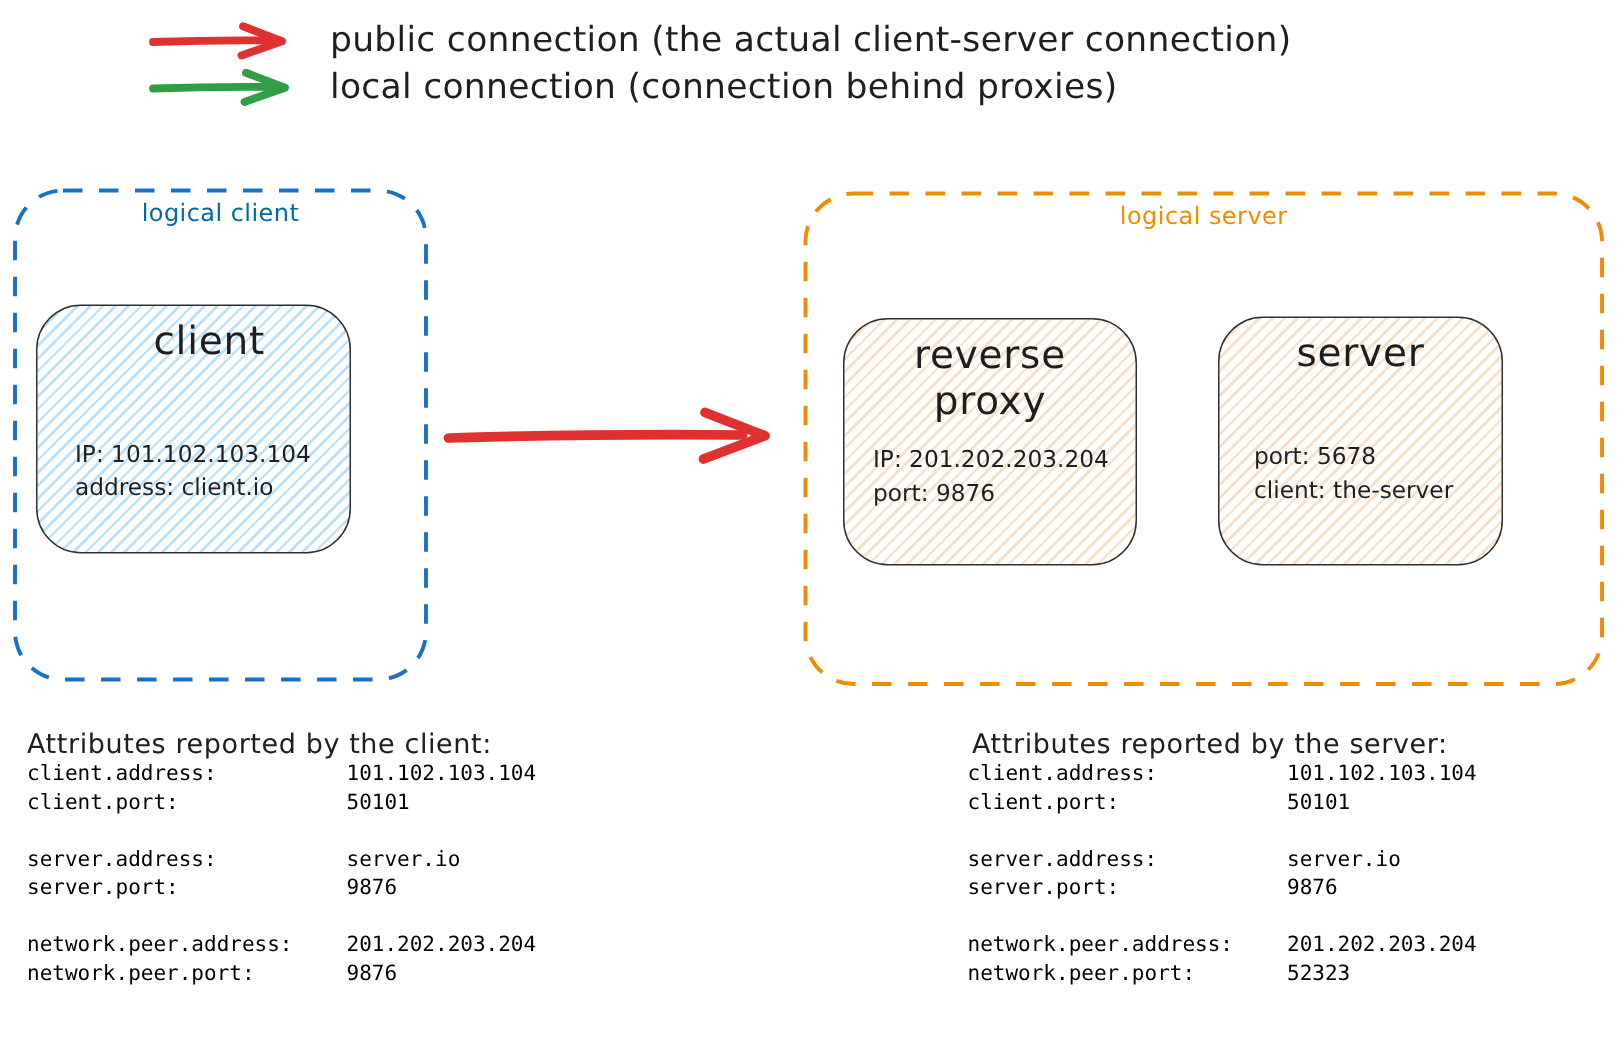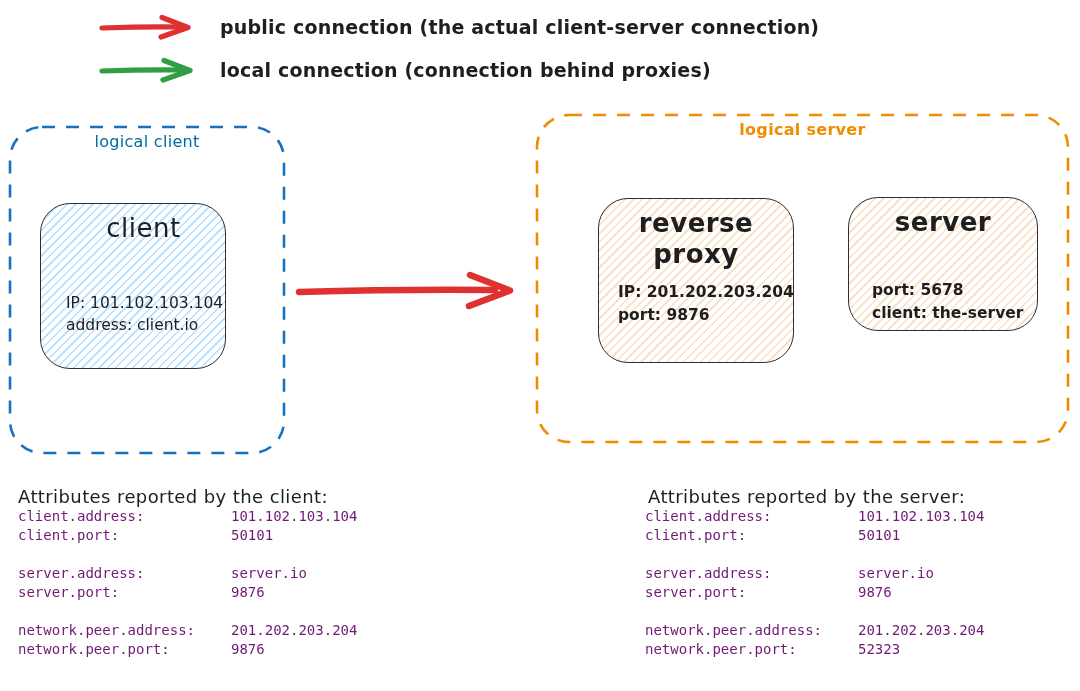--- a/index.html
+++ b/index.html
@@ -19,33 +19,32 @@
   
   .legend-row {
     position: absolute;
     left: 98px;
     display: flex;
     align-items: center;
     gap: 14px;
     height: 28px;
   }
   .legend-row.row-0 { top: 13px; }
-  .legend-row.row-1 { top: 56px; }
+  .legend-row.row-1 { top: 44px; }
   .legend-arrow { display: block; }
   .legend-label {
-    font-size: 19px;
+    font-size: 23px;
     letter-spacing: 0.2px;
     white-space: nowrap;
-    font-weight: bold;
   }
 
   
   .group { position: absolute; }
   .group-client { left: 8px;  top: 125px; width: 278px; height: 330px; }
-  .group-server { left: 535px; top: 113px; width: 535px; height: 331px; font-weight: bold; }
+  .group-server { left: 535px; top: 127px; width: 535px; height: 331px; }
   .group-outline { position: absolute; left: 0; top: 0; }
   .group-label {
     position: absolute;
     top: 7px;
     left: 0;
     width: 100%;
     text-align: center;
     font-size: 16px;
     letter-spacing: 0.3px;
   }
@@ -61,25 +60,24 @@
   }
   .node-blue {
     background-image: repeating-linear-gradient(135deg,
       rgba(165, 216, 255, 0.75) 0px, rgba(165, 216, 255, 0.75) 1.7px,
       rgba(255,255,255,0) 1.7px, rgba(255,255,255,0) 6px);
   }
   .node-peach {
     background-image: repeating-linear-gradient(135deg,
       rgba(243, 188, 132, 0.45) 0px, rgba(243, 188, 132, 0.45) 1.7px,
       rgba(255,255,255,0) 1.7px, rgba(255,255,255,0) 6px);
-    margin-left: 36px;
-  }
-  .node-client  { left: 32px;  top: 78px; width: 186px; height: 166px; padding-left: 21px; }
+  }
+  .node-client  { left: 16px;  top: 78px; width: 210px; height: 166px; padding-left: 21px; }
   .node-proxy   { left: 27px;  top: 85px; width: 196px; height: 165px; }
-  .node-server  { left: 277px; top: 84px; width: 190px; height: 134px; }
+  .node-server  { left: 277px; top: 84px; width: 190px; height: 166px; }
   .node-title {
     margin-top: 9px;
     text-align: center;
     font-size: 26px;
     line-height: 31px;
     letter-spacing: 0.5px;
   }
   .node-proxy .node-title { padding: 0 30px; }
   .node-info {
     position: absolute;
@@ -103,21 +101,21 @@
     font-weight: normal;
     letter-spacing: 0.4px;
     white-space: nowrap;
   }
   .attrs-server .attrs-title { margin-left: 3px; }
   .attr-group { margin-bottom: 20px; }
   .attr-row { display: flex; line-height: 18.5px; }
   .attr-key, .attr-value {
     font-family: "DejaVu Sans Mono", monospace;
     font-size: 14px;
-    color: #701a75;
+    color: #000000;
     white-space: pre;
   }
   .attr-key { width: 213px; }
 </style>
 </head>
 <body>
 
 <div class="canvas">
 
   <div class="legend-row row-0">

